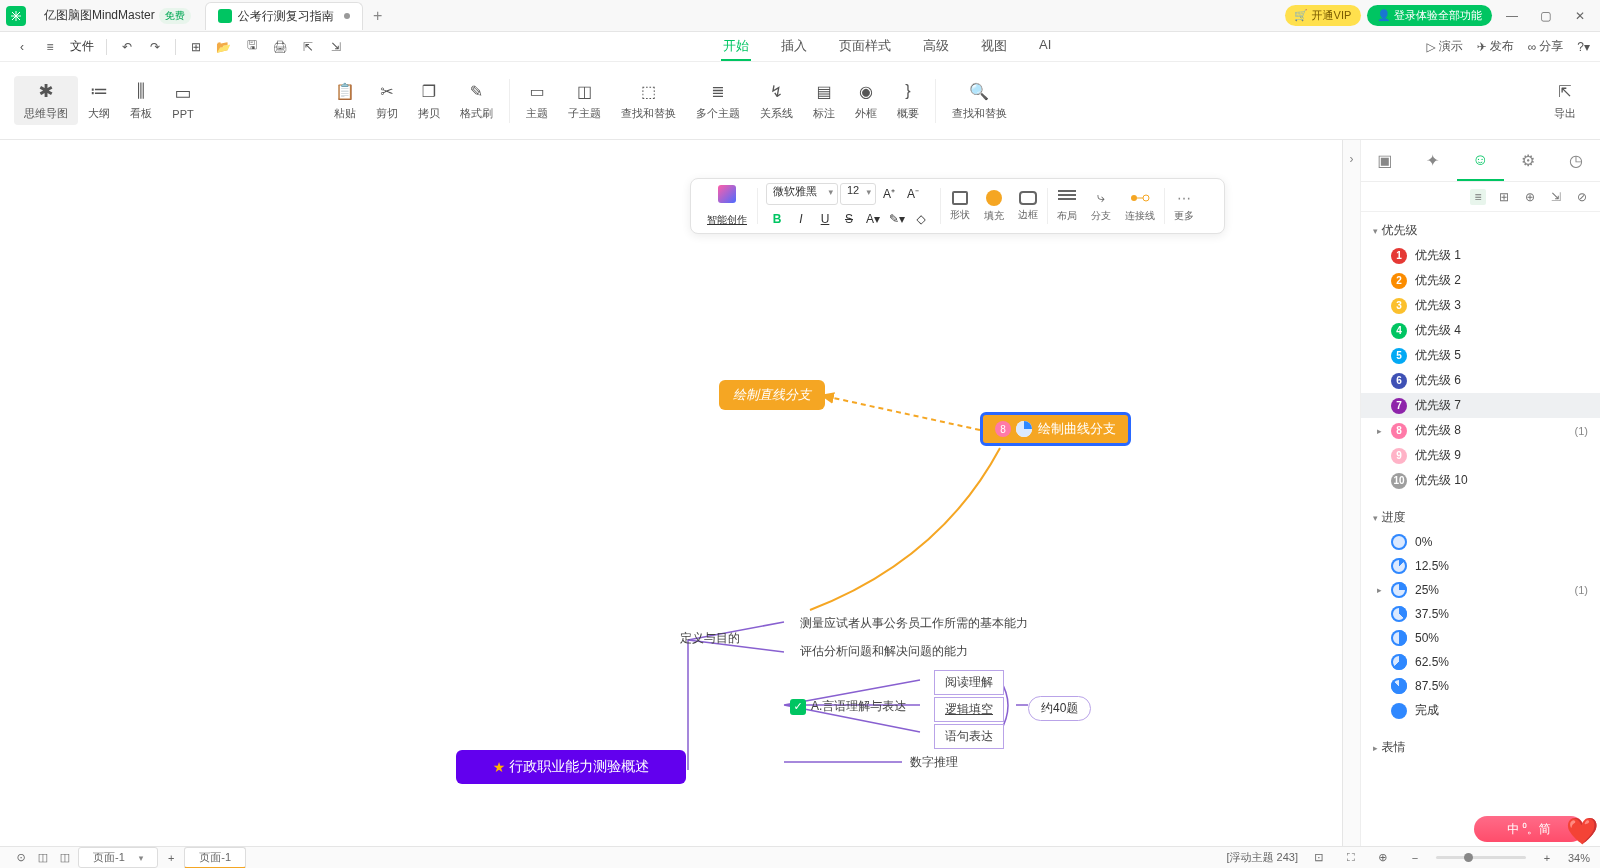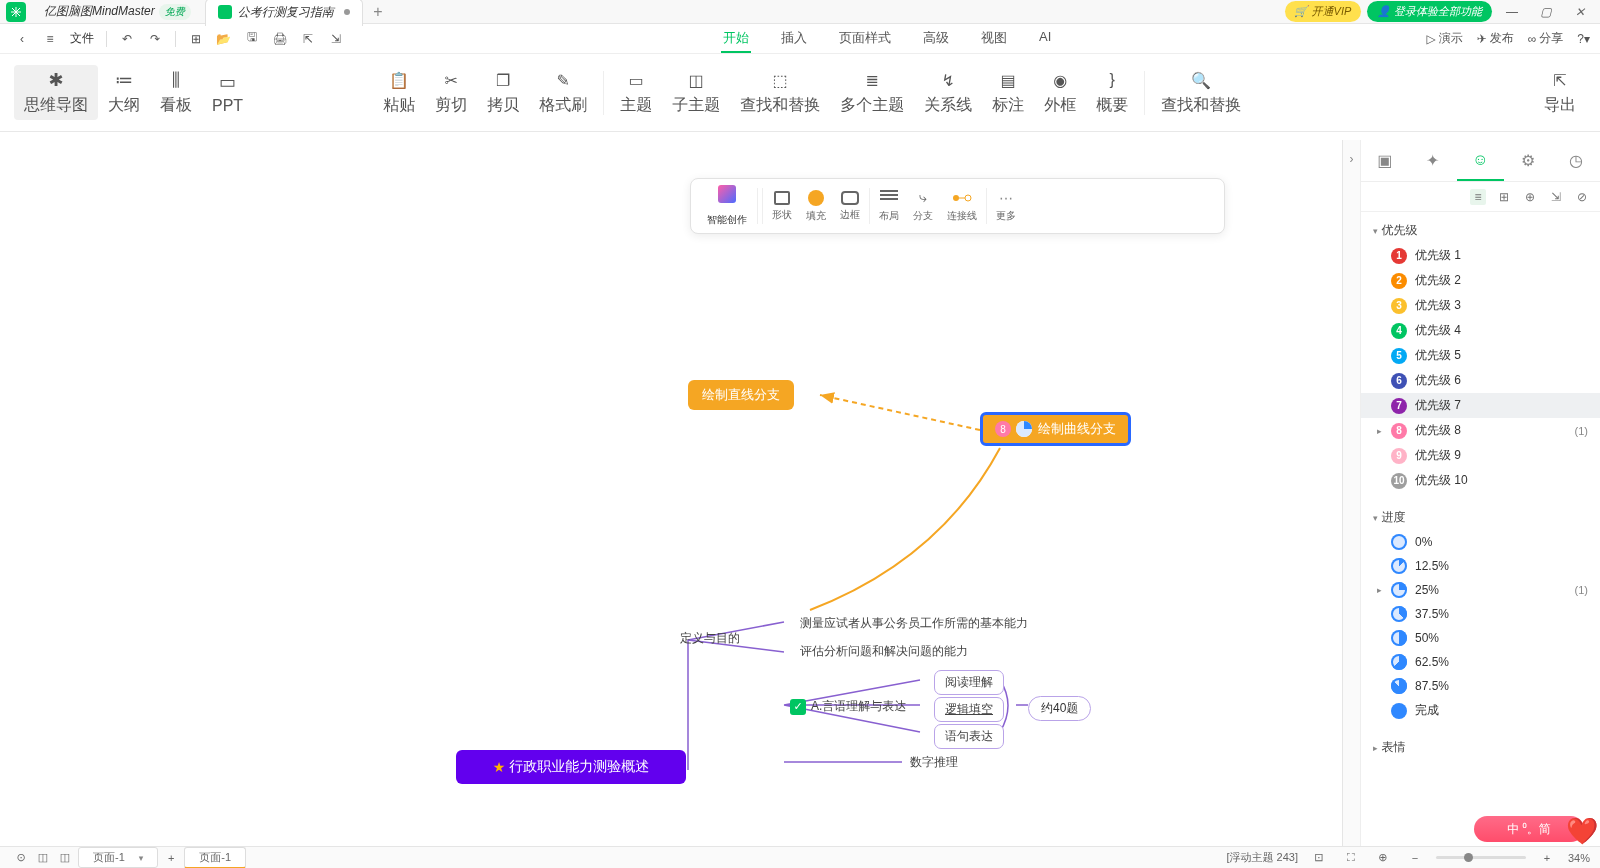--- a/index.html
+++ b/index.html
@@ -1,19 +1,19 @@
 <!DOCTYPE html>
 <html><head>
 <meta charset="utf-8">
 <style>
 * { margin:0; padding:0; box-sizing:border-box; font-family:"Microsoft YaHei","微软雅黑",Arial,sans-serif; }
 body { width:1600px; height:868px; overflow:hidden; background:#fff; font-size:12px; color:#333; position:relative; }
 
 
-.titlebar { height:24px; display:flex; align-items:center; background:#f8f8f8; border-bottom:1px solid #e5e5e5; padding:0 6px;font-style:italic; }
+.titlebar { height:32px; display:flex; align-items:center; background:#f8f8f8; border-bottom:1px solid #e5e5e5; padding:0 6px; }
 .logo { width:20px; height:20px; background:#00c562; border-radius:4px; display:flex; align-items:center; justify-content:center; color:#fff; font-size:10px; margin-right:6px; }
 .tab { height:28px; display:flex; align-items:center; padding:0 12px; border-radius:6px 6px 0 0; font-size:12px; margin-right:2px; cursor:pointer; max-width:180px; }
 .tab.app { background:transparent; font-weight:500; }
 .tab.app .free { background:#e8f5ec; color:#00a854; padding:1px 6px; border-radius:8px; font-size:10px; margin-left:4px; }
 .tab.doc { background:#fff; border:1px solid #e0e0e0; border-bottom:none; }
 .tab.doc .dot { width:6px; height:6px; border-radius:50%; background:#999; margin-left:10px; }
 .tab.doc .ticon { width:14px; height:14px; background:#00c562; border-radius:3px; margin-right:6px; }
 .tab-add { width:26px; height:26px; display:flex; align-items:center; justify-content:center; color:#888; font-size:16px; cursor:pointer; }
 .titlebar-right { margin-left:auto; display:flex; align-items:center; gap:6px; }
 .vip-btn { background:#ffe04d; color:#7a5b00; padding:3px 10px; border-radius:12px; font-size:11px; display:flex; align-items:center; gap:3px; cursor:pointer; }
@@ -27,46 +27,46 @@
 .menubar { flex:1; display:flex; justify-content:center; gap:28px; }
 .menuitem { font-size:13px; padding:4px 2px; cursor:pointer; color:#555; }
 .menuitem.active { color:#00c562; border-bottom:2px solid #00c562; font-weight:500; }
 .quickbar-right { display:flex; gap:14px; align-items:center; color:#555; }
 .qr-item { display:flex; align-items:center; gap:3px; cursor:pointer; }
 
 
 .ribbon { height:78px; display:flex; align-items:center; padding:0 14px; border-bottom:1px solid #e8e8e8; background:#fff; }
 .rgroup { display:flex; flex-direction:column; align-items:center; gap:4px; padding:0 10px; cursor:pointer; }
 .rgroup .ricon { width:22px; height:22px; display:flex; align-items:center; justify-content:center; color:#555; font-size:16px; }
-.rgroup .rlabel { font-size:16px; color:#555; }
+.rgroup .rlabel { font-size:11px; color:#555; }
 .rsep { width:1px; height:44px; background:#eee; margin:0 6px; }
 .rgroup.view .ricon { font-size:18px; }
 .rgroup.active { background:#f0f0f0; border-radius:4px; padding:4px 10px; }
 .ribbon-right { margin-left:auto; }
 
 
 .canvas-wrap { position:absolute; top:140px; left:0; right:258px; bottom:22px; overflow:hidden; background:#fff; }
 .node { position:absolute; border-radius:6px; font-size:13px; display:flex; align-items:center; justify-content:center; padding:6px 14px; }
 .node.orange { background:#f5a623; color:#fff; font-weight:500; }
 .node.orange.sel { border:3px solid #2968ff; padding:5px 12px; }
 .badge8 { width:16px; height:16px; border-radius:50%; background:#ff7aa8; color:#fff; font-size:10px; display:flex; align-items:center; justify-content:center; margin-right:5px; }
 .prog25 { width:16px; height:16px; border-radius:50%; background:#fff; position:relative; margin-right:6px; }
 .prog25::after { content:''; position:absolute; inset:0; border-radius:50%; background:conic-gradient(#2f88ff 0 90deg, #dbe9ff 90deg 360deg); }
 .node.purple { background:#6200ee; color:#fff; font-weight:500; font-size:14px; }
 .star { color:#ffb300; margin-right:4px; }
 .ntext { position:absolute; font-size:12px; color:#444; }
 .chk { width:16px; height:16px; background:#00c562; border-radius:3px; color:#fff; font-size:11px; display:inline-flex; align-items:center; justify-content:center; margin-right:5px; }
-.box { position:absolute; border:1px solid #b9a3e8; border-radius:7px; padding:3px 10px; font-size:12px; color:#444; background:#fff; }
+.box { position:absolute; border:1px solid #b9a3e8; border-radius:0; padding:3px 10px; font-size:12px; color:#444; background:#fff; }
 .pill { position:absolute; border:1px solid #b9a3e8; border-radius:14px; padding:3px 12px; font-size:12px; }
 
 svg.lines { position:absolute; top:0; left:0; pointer-events:none; }
 
 
 .floatbar { position:absolute; top:178px; left:690px; width:535px; height:56px; background:#fff; border:1px solid #e2e2e2; border-radius:8px; box-shadow:0 2px 10px rgba(0,0,0,.08); display:flex; align-items:center; padding:0 10px; gap:4px; z-index:10; }
-.fb-ai { display:flex; flex-direction:column; align-items:center; gap:10px; padding:0 6px; }
+.fb-ai { display:flex; flex-direction:column; align-items:center; gap:10px; padding:0 6px;text-decoration:underline; }
 .fb-ai .ai-icon { width:18px; height:18px; background:linear-gradient(135deg,#ff5ea8,#4d6bff); border-radius:3px; }
 .fb-sep { width:1px; height:36px; background:#eee; }
 .fb-font { display:flex; align-items:center; gap:2px; }
 .fb-sel { border:1px solid #ddd; border-radius:3px; height:22px; padding:0 16px 0 6px; font-size:11px; position:relative; background:#fff; }
 .fb-sel::after { content:'▾'; position:absolute; right:4px; top:3px; font-size:9px; color:#888; }
 .fb-btn { width:22px; height:22px; display:flex; align-items:center; justify-content:center; cursor:pointer; border-radius:3px; font-size:12px; }
 .fb-btn.bold { color:#00c562; font-weight:700; }
 .fb-col { display:flex; flex-direction:column; align-items:center; gap:3px; padding:0 5px; }
 .fb-col .lb { font-size:10px; color:#666; }
 .fb-shape { width:16px; height:14px; border:2px solid #666; border-radius:2px; }
@@ -256,21 +256,21 @@
         </marker>
       </defs>
     <path d="M980 290 L820 255" stroke="#f5a623" stroke-width="2" stroke-dasharray="5 4" fill="none" marker-end="url(#arr)"></path>
     <path d="M1000 308 Q940 420 810 470" stroke="#f5a623" stroke-width="2" fill="none"></path>
     <path d="M688 500 L688 630 M688 500 L784 482 M688 500 L784 512" stroke="#8860d0" stroke-width="1.5" fill="none"></path>
     <path d="M784 565 L920 540 M784 565 L920 565 M784 565 L920 592" stroke="#8860d0" stroke-width="1.5" fill="none"></path>
     <path d="M1000 540 Q1016 565 1000 592 M1016 565 L1028 565" stroke="#8860d0" stroke-width="1.5" fill="none"></path>
     <path d="M784 622 L902 622" stroke="#8860d0" stroke-width="1.5" fill="none"></path>
   </svg>
 
-  <div class="node orange" style="top:240px; left:688px;">
+  <div class="node orange" style="top:240px; left:719px;font-style:italic;">
       <span>绘制直线分支</span>
     </div>
   <div class="node orange sel" style="top:272px; left:980px;">
       <span class="badge8">8</span>
       <span class="prog25"></span>
       <span>绘制曲线分支</span>
     </div>
 
   <div class="ntext" style="top:490px; left:680px;"><span>定义与目的</span></div>
   <div class="ntext" style="top:475px; left:800px;"><span>测量应试者从事公务员工作所需的基本能力</span></div>
@@ -289,20 +289,37 @@
       <span>行政职业能力测验概述</span>
     </div>
 </div>
 
 <div class="floatbar">
   <div class="fb-ai">
       <div class="ai-icon"></div>
       <span style="font-size:10px">智能创作</span>
     </div>
   <div class="fb-sep"></div>
+  <div style="display:flex; flex-direction:column; gap:3px; padding:0 4px;">
+    <div class="fb-font">
+      <div class="fb-sel" style="width:72px"><span>微软雅黑</span></div>
+      <div class="fb-sel" style="width:36px"><span>12</span></div>
+      <div class="fb-btn">A⁺</div>
+      <div class="fb-btn">A⁻</div>
+    </div>
+    <div class="fb-font">
+      <div class="fb-btn bold">B</div>
+      <div class="fb-btn" style="font-style:italic">I</div>
+      <div class="fb-btn" style="text-decoration:underline">U</div>
+      <div class="fb-btn" style="text-decoration:line-through">S</div>
+      <div class="fb-btn">A▾</div>
+      <div class="fb-btn">✎▾</div>
+      <div class="fb-btn">◇</div>
+    </div>
+  </div>
   <div class="fb-sep"></div>
   <div class="fb-col">
       <div class="fb-shape"></div>
       <span class="lb">形状</span>
     </div>
   <div class="fb-col">
       <div class="fb-fill"></div>
       <span class="lb">填充</span>
     </div>
   <div class="fb-col">

